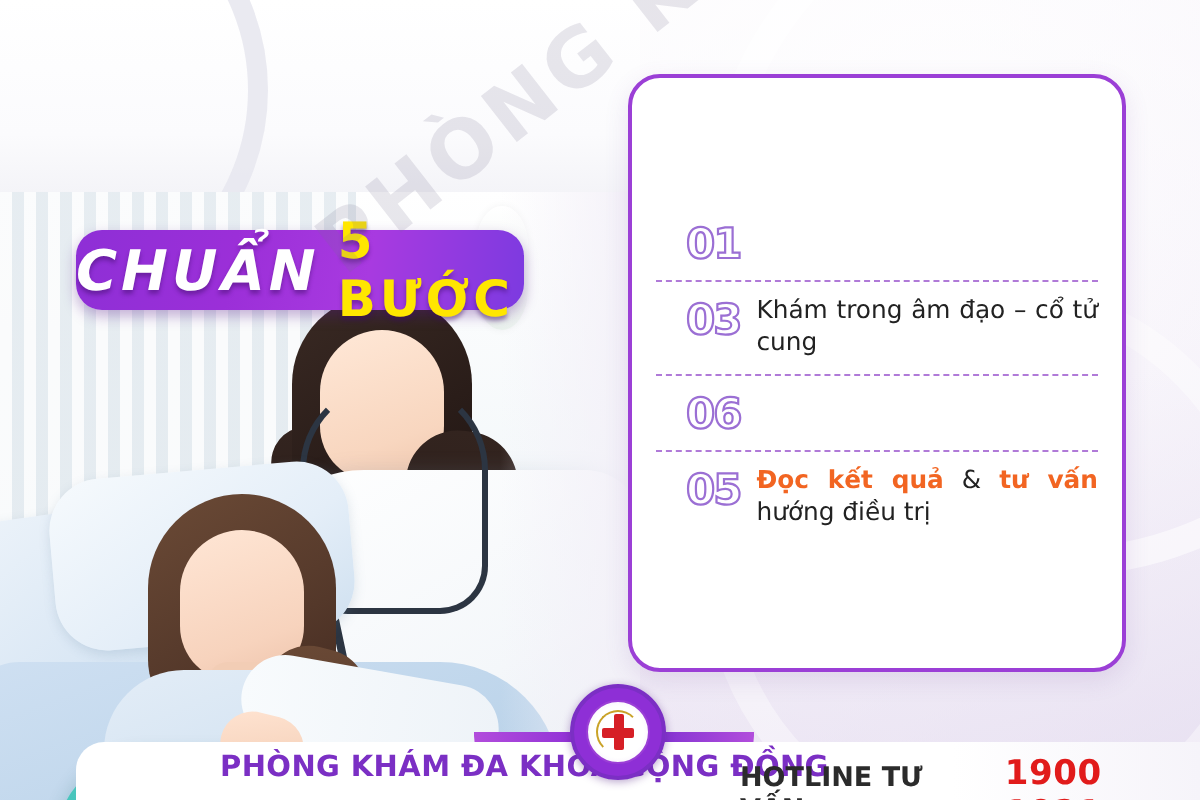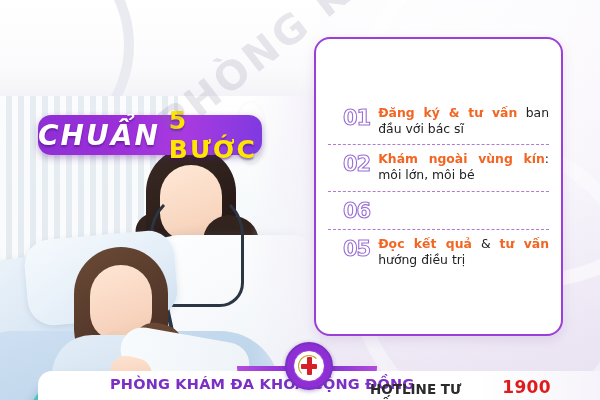--- a/index.html
+++ b/index.html
@@ -295,32 +295,29 @@
   <div id="pill">
     <span class="p-white">CHUẨN</span>
     <span class="p-yellow">5 BƯỚC</span>
   </div>
 
   <div id="watermark">PHÒNG KHÁM ĐA KHOA CỘNG ĐỒNG</div>
 
   <div id="card">
     <div class="step">
       <div class="step-num">01</div>
+    </div>
+
+
+    <div class="step">
+      <div class="step-num">03</div>
       <div class="step-text">
-        <span class="hl">Đăng ký &amp; tư vấn</span><span class="nm"> ban đầu với bác sĩ</span>
+        <span class="nm">Khám trong âm đạo – cổ tử cung</span>
       </div>
     </div>
-
-    <div class="step">
-      <div class="step-num">02</div>
-      <div class="step-text">
-        <span class="hl">Khám ngoài vùng kín</span><span class="nm">: môi lớn, môi bé</span>
-      </div>
-    </div>
-
 
     <div class="step">
       <div class="step-num">06</div>
     </div>
 
     <div class="step">
       <div class="step-num">05</div>
       <div class="step-text">
         <span class="hl">Đọc kết quả</span><span class="nm"> &amp; </span><span class="hl">tư vấn</span><span class="nm"> hướng điều trị</span>
       </div>

